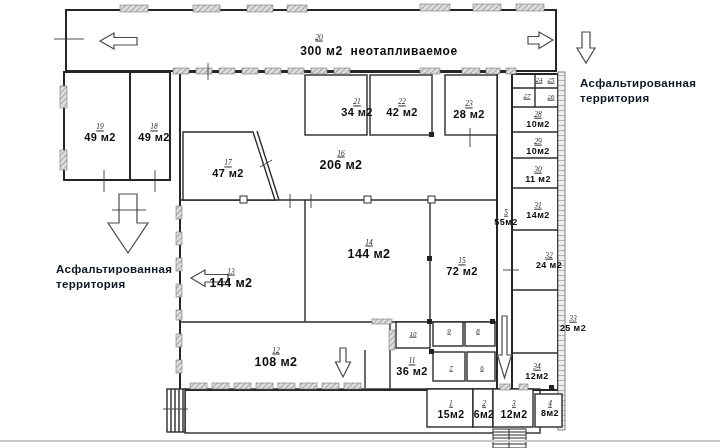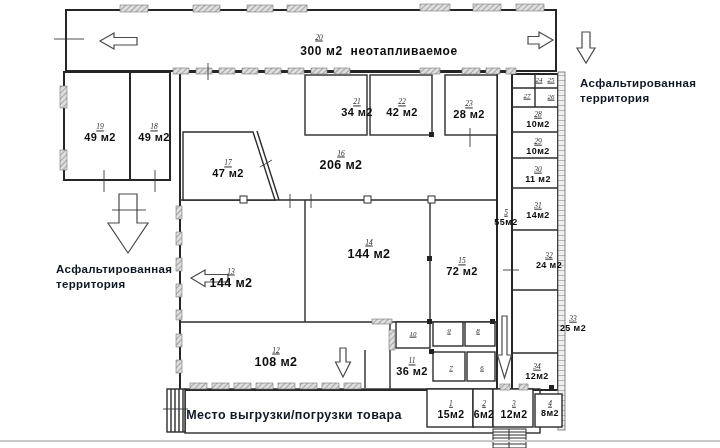--- a/index.html
+++ b/index.html
@@ -192,21 +192,20 @@
       <rect x="364" y="196" width="7" height="7" fill="#fff" stroke="#2c2c2c"></rect>
       <rect x="428" y="196" width="7" height="7" fill="#fff" stroke="#2c2c2c"></rect>
     </g>
   </svg>
 
 
   <div class="layer">
     <div class="tophall-number">20</div>
     <div class="tophall-label">300 м2  неотапливаемое</div>
 
-    <div class="dock-label">Место выгрузки/погрузки товара</div>
 
     <div class="territory territory-right">
       <div>Асфальтированная</div>
       <div>территория</div>
     </div>
 
     <div class="territory territory-left">
       <div>Асфальтированная</div>
       <div>территория</div>
     </div>

